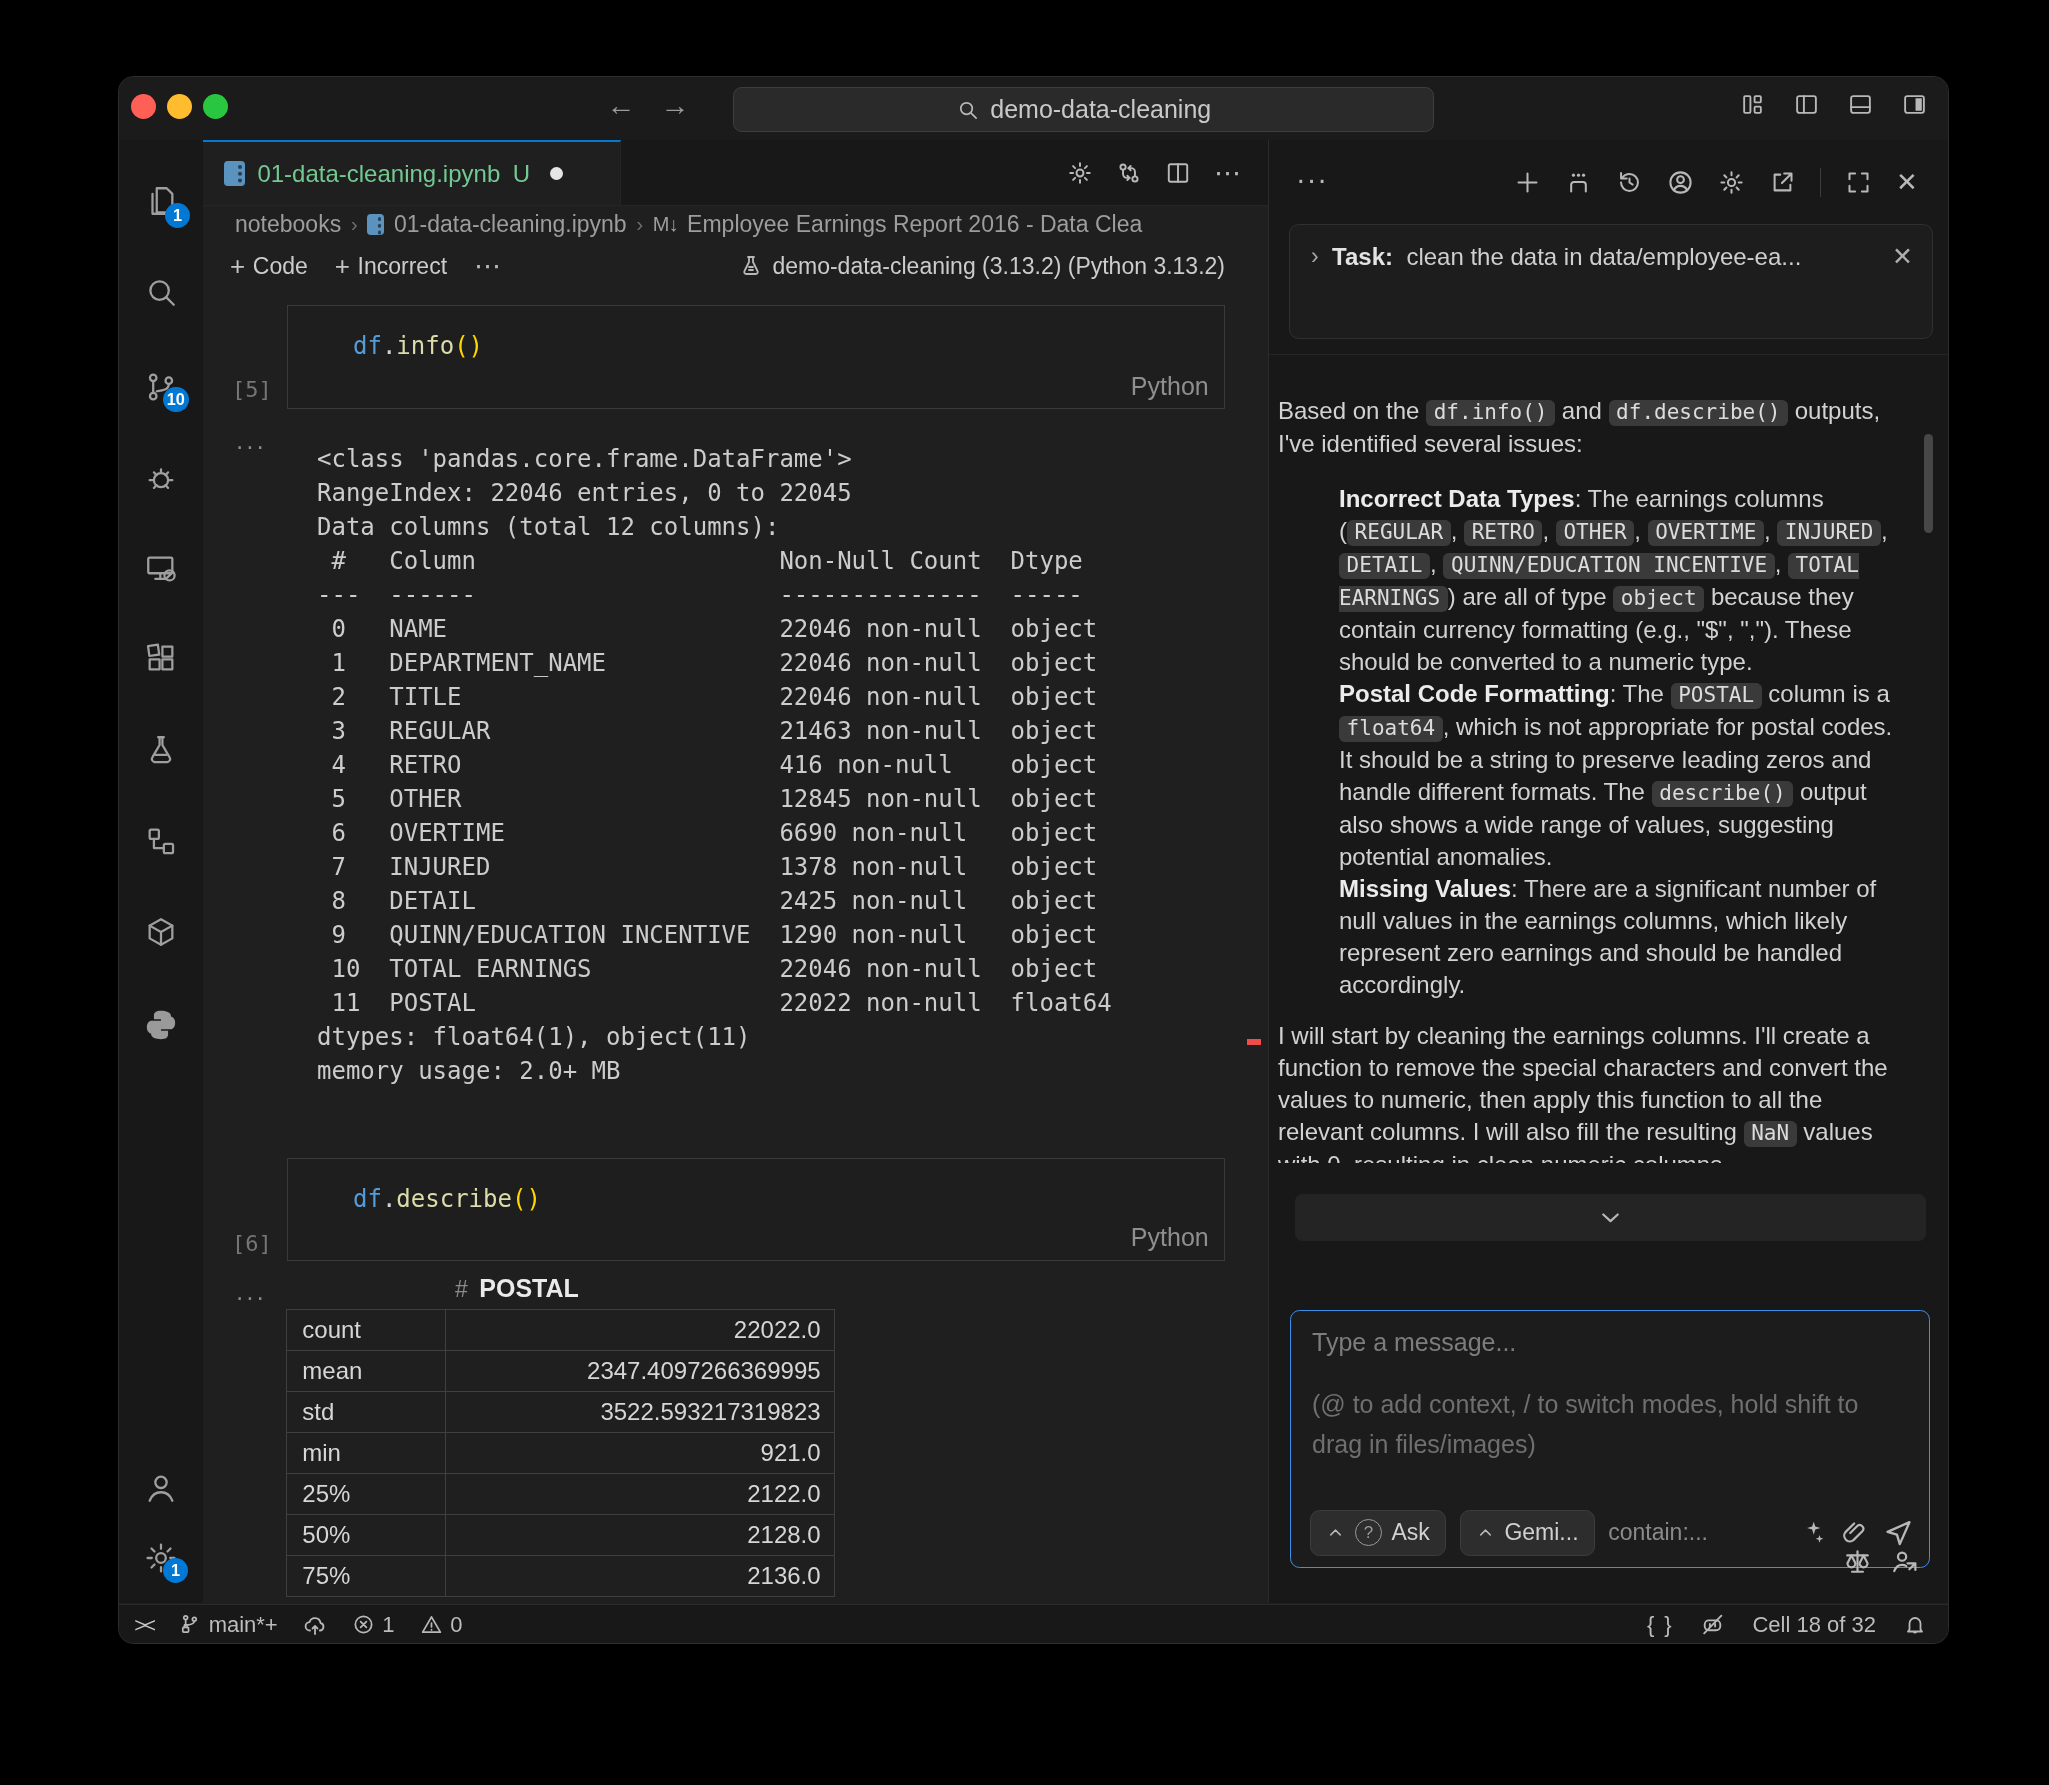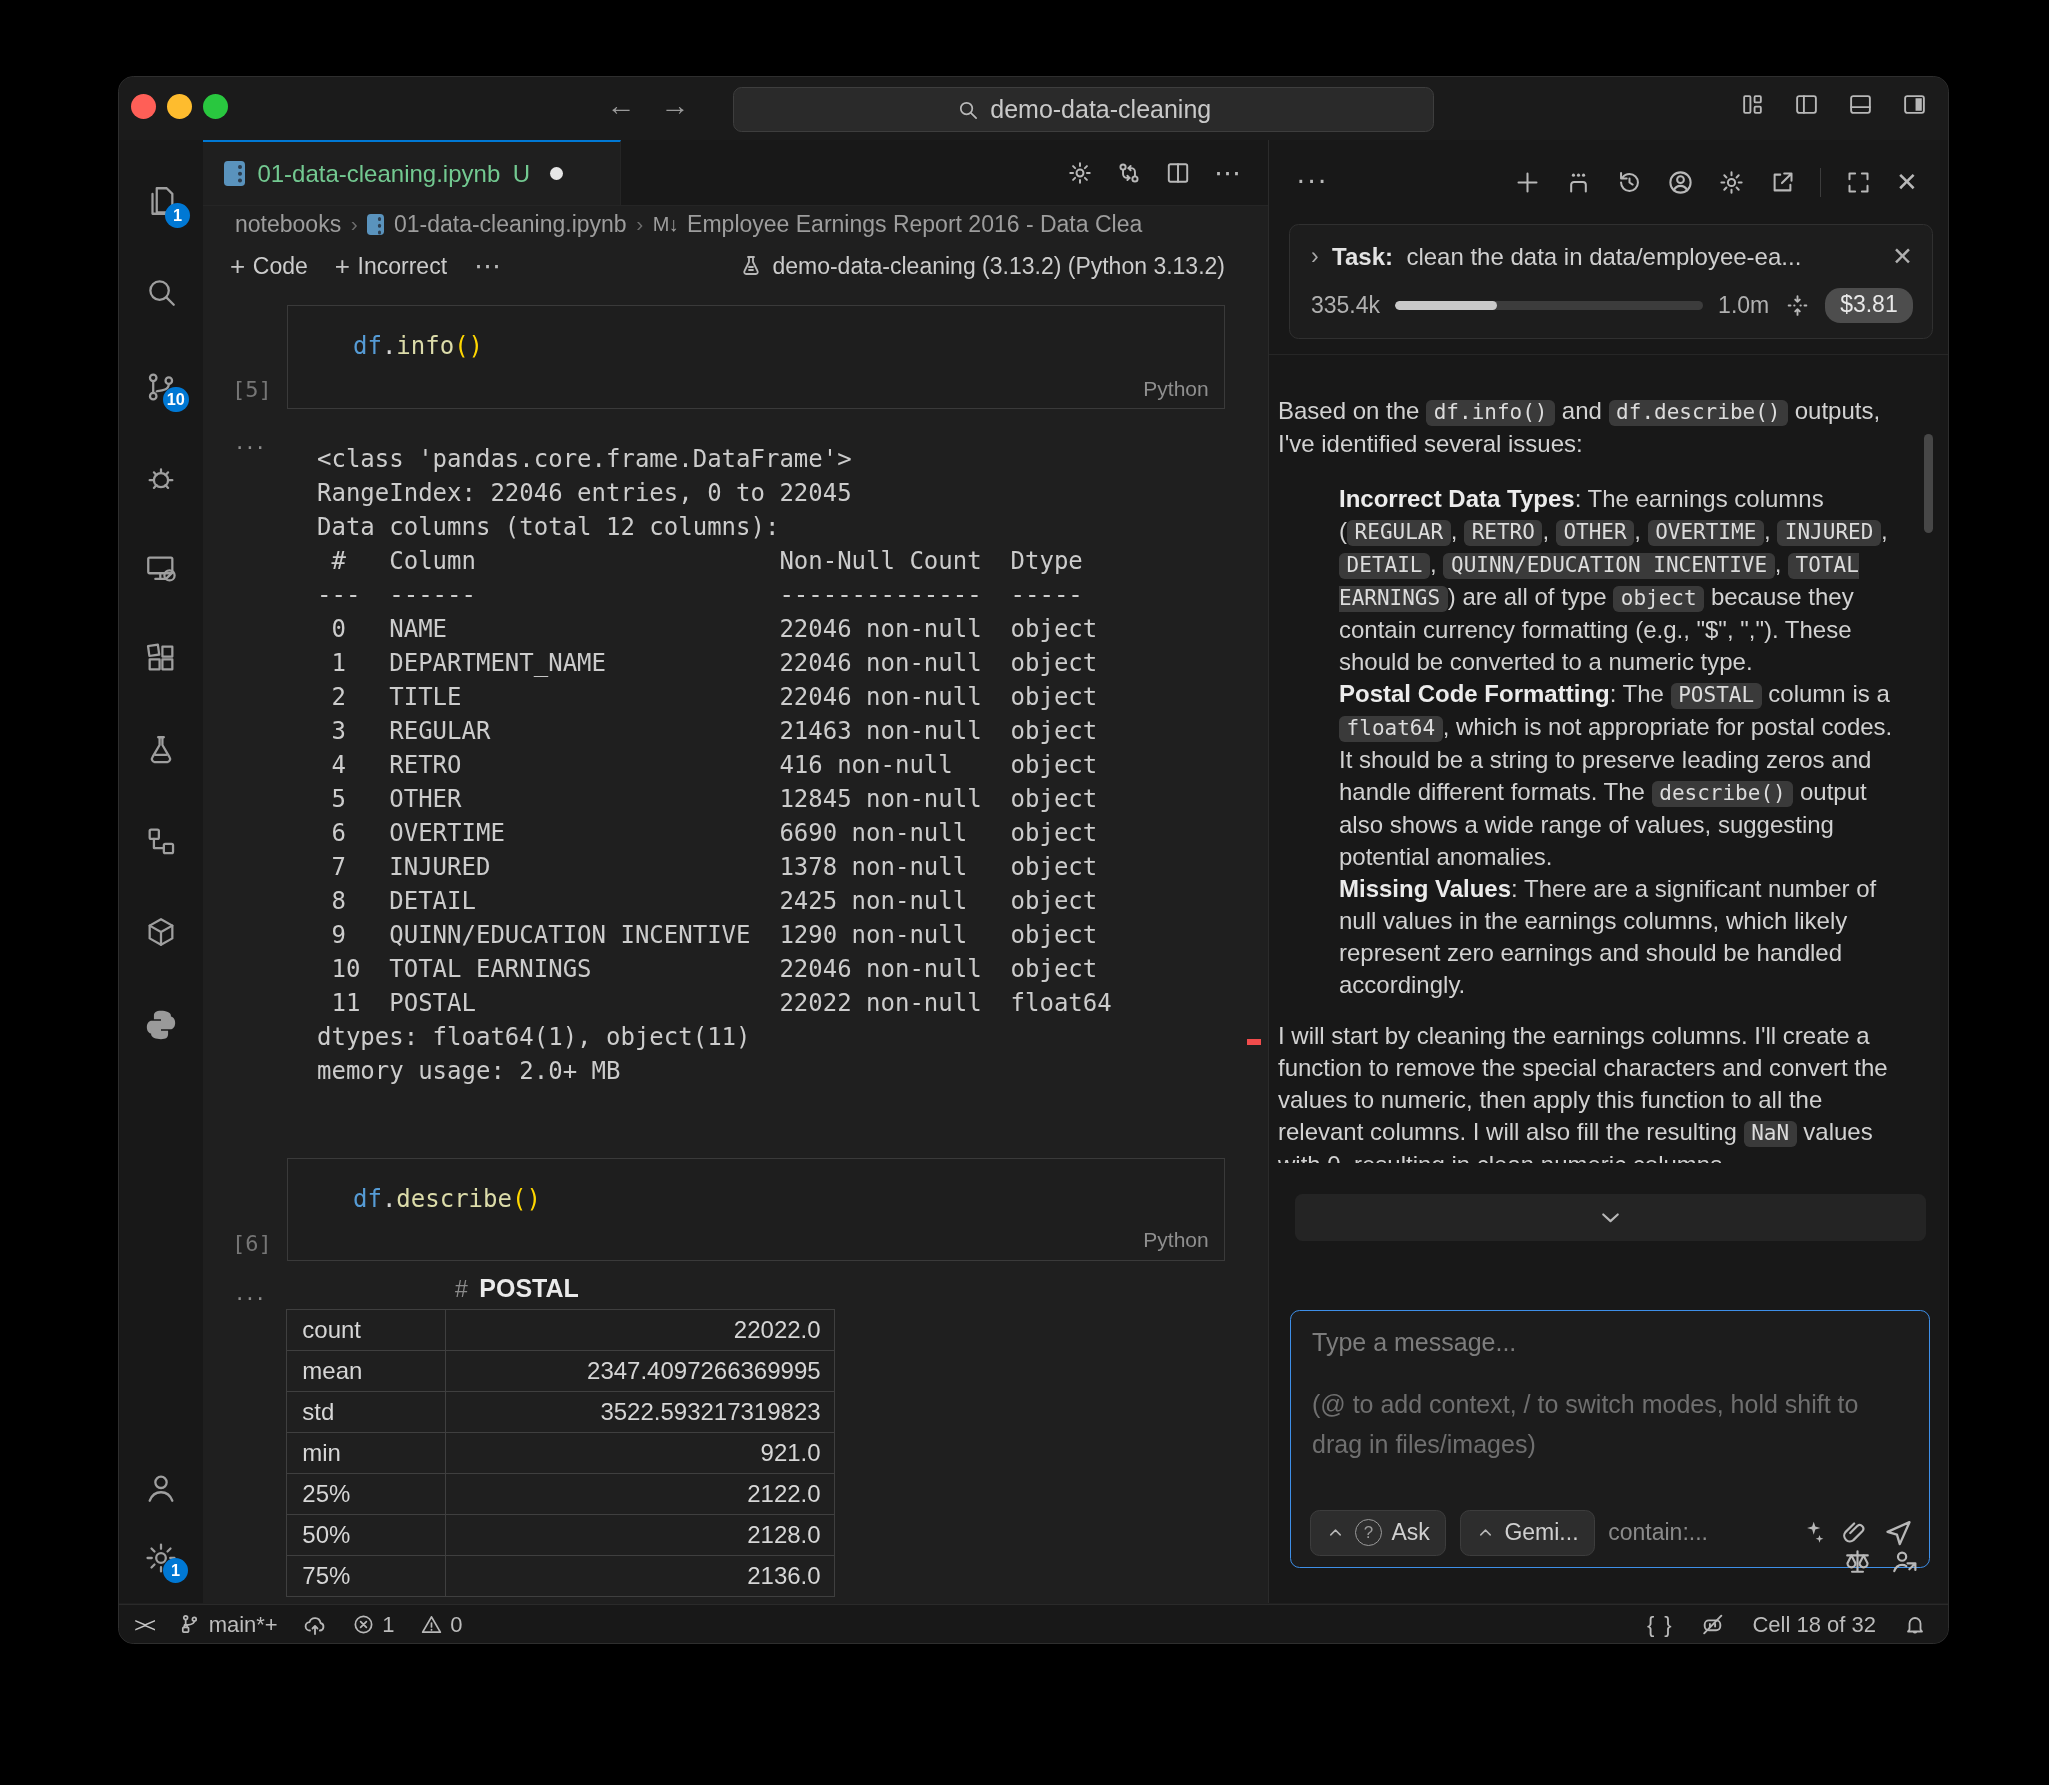--- a/index.html
+++ b/index.html
@@ -35,21 +35,21 @@
   .bc-sep{color:#6e6e6e;font-size:21px;}
   .md-glyph{color:#9d9d9d;font-size:20px;letter-spacing:-1px;}
   .nbtoolbar{position:absolute;left:0;top:103px;width:100%;height:46px;display:flex;align-items:center;color:#cccccc;font-size:23px;}
   .nbt-item{display:flex;align-items:center;gap:7.6px;margin-left:27px;cursor:default;}
   .nbt-plus{font-size:26px;color:#c5c5c5;}
   .kernel{position:absolute;right:43px;top:0;height:46px;display:flex;align-items:center;gap:9.6px;color:#cccccc;font-size:23px;}
   .nbarea{position:absolute;left:0;top:149px;width:100%;height:1314px;overflow:hidden;}
   .cellbox{position:absolute;left:84px;width:938px;background:#1e1e1e;border:1px solid #3a3a3a;box-sizing:border-box;}
   .cellcode{font-family:"DejaVu Sans Mono",monospace;font-size:24px;padding:26px 0 0 65px;}
   .tok-obj{color:#569CD6}.tok-p{color:#d4d4d4}.tok-m{color:#DCDCAA}.tok-br{color:#FFD700}
-  .langlabel{position:absolute;right:15.3px;bottom:7.6px;color:#8f8f8f;font-size:21px;}
+  .langlabel{position:absolute;right:15.3px;bottom:7.6px;color:#8f8f8f;font-size:25px;}
   .execlabel{position:absolute;left:29px;width:57px;color:#767676;font-family:"DejaVu Sans Mono",monospace;font-size:22px;}
   .collapse{position:absolute;left:32.5px;color:#8b8b8b;font-size:25px;letter-spacing:1.9px;}
   .outpre{position:absolute;left:102px;margin:12px;font-family:"DejaVu Sans Mono",monospace;font-size:24px;
     line-height:34px;color:#cccccc;white-space:pre;}
   .desc-head{position:absolute;left:252px;top:985px;font-size:25px;}
   .desc-head .idx{color:#8b8b8b;font-size:23px;margin-right:11.5px;}
   .desc-head .col{color:#eaeaea;font-weight:700;}
   .desctable{position:absolute;left:83px;top:1020px;border-collapse:collapse;}
   .desctable td{border:1px solid #3f3f3f;height:41px;font-size:24px;color:#d6d6d6;padding:0;}
   .desctable td.lbl{width:159px;padding-left:15.3px;box-sizing:border-box;}
@@ -396,32 +396,20 @@
       <span style="color:#b8b8b8;font-size:26px">✕</span>
     </div>
 
     <div class="taskbox">
       <div class="taskrow1">
         <span class="task-chev">›</span>
         <span class="task-label">Task:</span>
         <span style="overflow:hidden;text-overflow:ellipsis;max-width:459px">clean the data in data/employee-ea...</span>
         <span class="task-close">✕</span>
       </div>
-      <div class="taskrow2">
-        <span>335.4k</span>
-        <span class="progress">
-            <div style="width: 33%;"></div>
-          </span>
-        <span>1.0m</span>
-        <svg width="25" height="25" viewBox="0 0 24 24">
-            <path d="M12 3v5.5m0 0L9.8 6.3M12 8.5l2.2-2.2M12 21v-5.5m0 0l-2.2 2.2M12 15.5l2.2 2.2"></path>
-            <path d="M3.5 12h1.8M8.8 12h.4M14.8 12h.4M18.7 12h1.8" stroke-dasharray="2 3"></path>
-          </svg>
-        <span class="costpill">$3.81</span>
-      </div>
     </div>
     <div class="panel-sep"></div>
 
     <div class="chat-body">
         <div class="chat-p">Based on the <span class="chip">df.info()</span> and <span class="chip">df.describe()</span> outputs, I've identified several issues:</div>
         <div class="chat-li"><span class="bold">Incorrect Data Types</span>: The earnings columns (<span class="chip">REGULAR</span>, <span class="chip">RETRO</span>, <span class="chip">OTHER</span>, <span class="chip">OVERTIME</span>, <span class="chip">INJURED</span>, <span class="chip">DETAIL</span>, <span class="chip">QUINN/EDUCATION INCENTIVE</span>, <span class="chip">TOTAL EARNINGS</span>) are all of type <span class="chip">object</span> because they contain currency formatting (e.g., "$", ","). These should be converted to a numeric type.</div>
         <div class="chat-li"><span class="bold">Postal Code Formatting</span>: The <span class="chip">POSTAL</span> column is a <span class="chip">float64</span>, which is not appropriate for postal codes. It should be a string to preserve leading zeros and handle different formats. The <span class="chip">describe()</span> output also shows a wide range of values, suggesting potential anomalies.</div>
         <div class="chat-li"><span class="bold">Missing Values</span>: There are a significant number of null values in the earnings columns, which likely represent zero earnings and should be handled accordingly.</div>
         <div class="chat-pend">I will start by cleaning the earnings columns. I'll create a function to remove the special characters and convert the values to numeric, then apply this function to all the relevant columns. I will also fill the resulting <span class="chip">NaN</span> values with 0, resulting in clean numeric columns.</div>
       </div>

